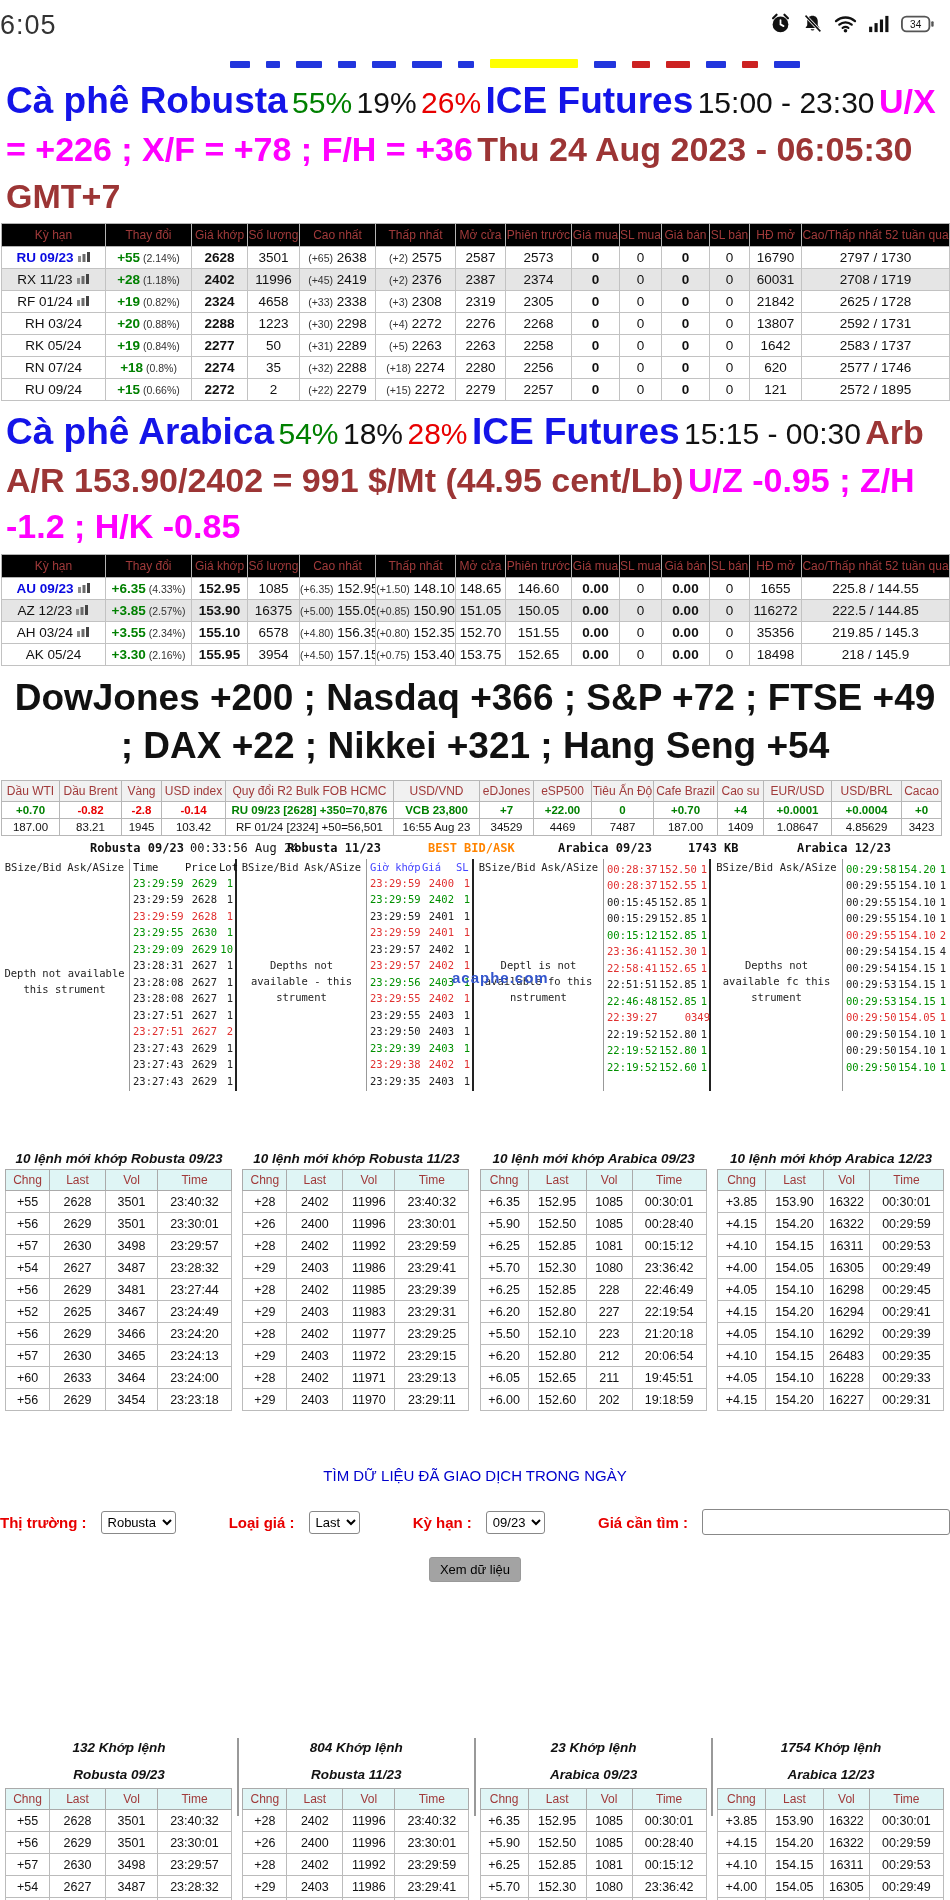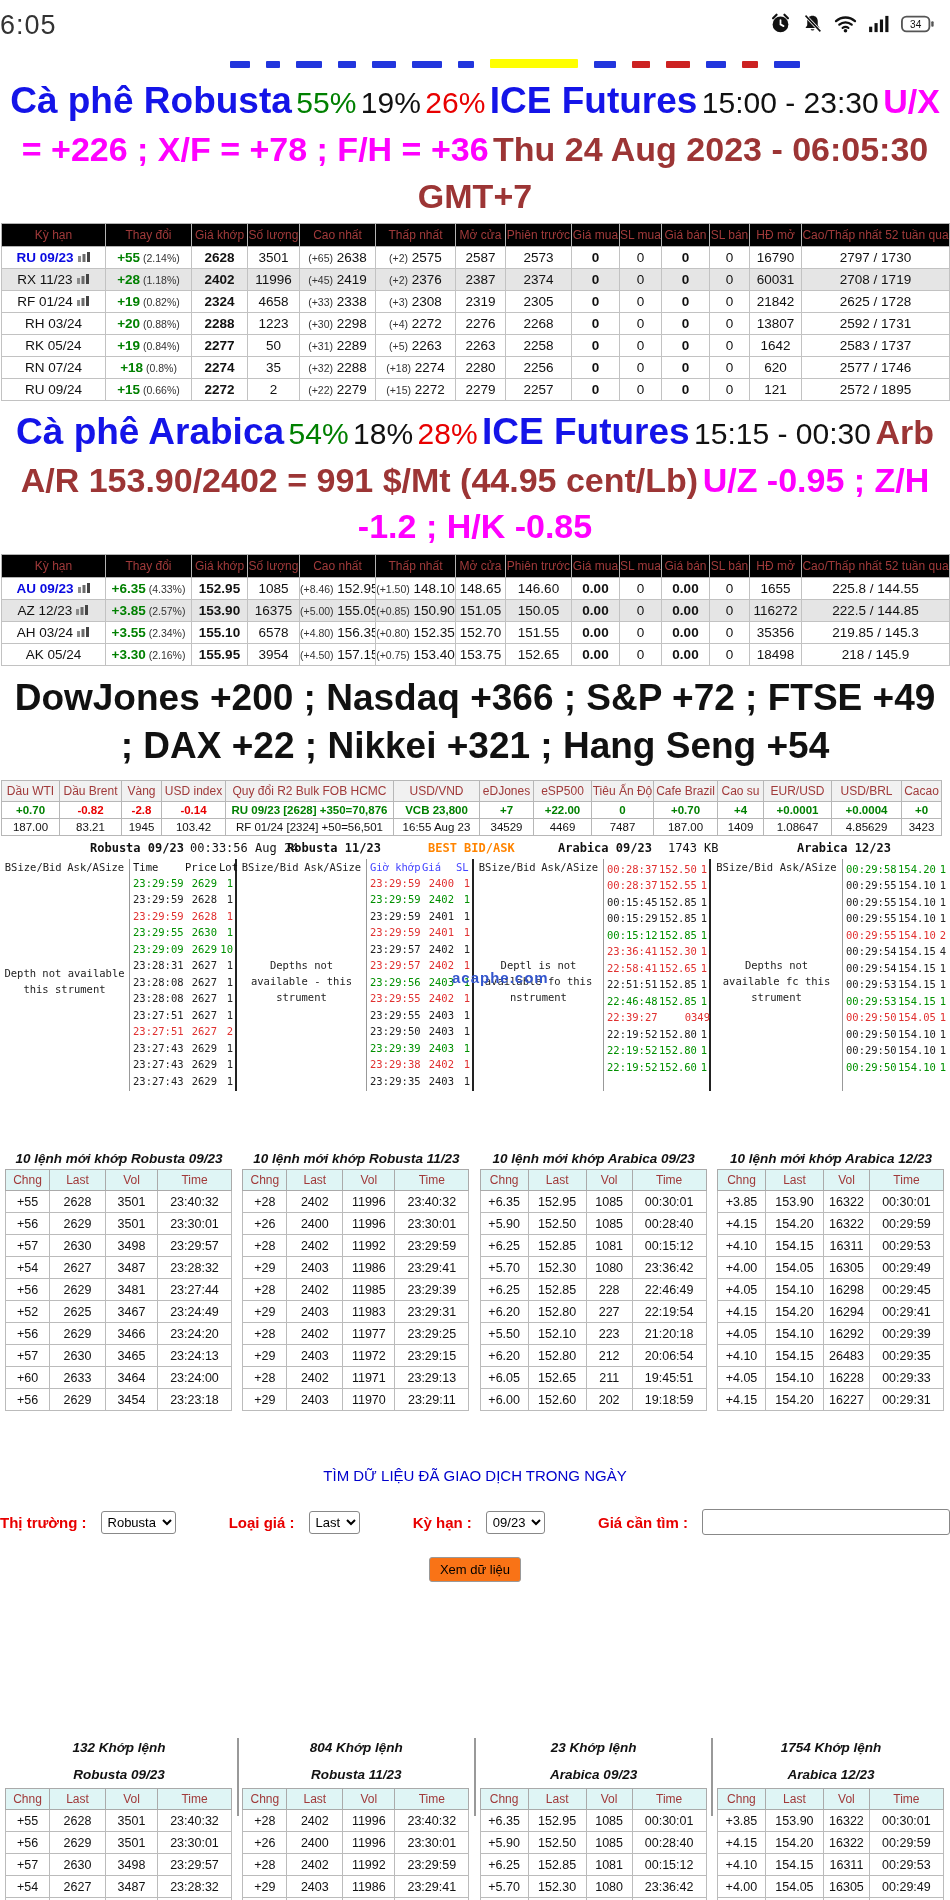--- a/index.html
+++ b/index.html
@@ -8,21 +8,21 @@
   
   .statusbar{position:relative;height:52px;}
   .sb-time{position:absolute;left:0;right:0;top:10px;text-align:left;font-size:27px;color:#333;letter-spacing:1px;}
   .sb-icons{position:absolute;right:16px;top:13px;display:flex;gap:11px;align-items:center;}
   
   .navstrip{height:16px;overflow:hidden;display:flex;align-items:flex-end;gap:16px;padding:0 150px 2px 230px;}
   .navstrip i{display:inline-block;height:7px;background:#2236dd;border-radius:1px;}
   .navstrip i.y{background:#ffff00;height:9px;}
   .navstrip i.r{background:#cc2222;}
   
-  .bigtitle{text-align:center;line-height:1.36;margin:6px 6px 2px 6px;}
+  .bigtitle{text-align:left;line-height:1.36;margin:6px 6px 2px 6px;}
   .t-blue{color:#1414e8;font-size:37px;font-weight:bold;}
   .t-green{color:#008000;font-size:30px;}
   .t-black{color:#111;font-size:30px;}
   .t-red{color:#e80000;font-size:30px;}
   .t-mag{color:#ff00ff;font-size:34px;font-weight:bold;}
   .t-brown{color:#9c3535;font-size:34px;font-weight:bold;}
   
   table.fut{width:948px;border-collapse:collapse;margin:4px 1px 2px 1px;table-layout:fixed;}
   .fut th{background:#000000;color:#a03a3a;font-weight:normal;font-size:12px;border:1px solid #b3b3b3;padding:4px 0;overflow:hidden;white-space:nowrap;}
   .fut td{border:1px solid #c2c2c2;text-align:center;font-size:13.5px;padding:3px 0;white-space:nowrap;overflow:hidden;}
@@ -37,21 +37,21 @@
   table.ticker{width:808px;border-collapse:collapse;table-layout:fixed;margin:2px 1px;}
   .ticker th{background:#f1f1f1;color:#a03a3a;font-weight:normal;font-size:12px;border:1px solid #b7b7b7;padding:3px 0;white-space:nowrap;overflow:hidden;}
   .ticker td{border:1px solid #b7b7b7;text-align:center;font-size:11.5px;padding:2px 0;white-space:nowrap;overflow:hidden;}
   .g{color:#008000;font-weight:bold;}
   .r{color:#e80000;font-weight:bold;}
   
   .depth{position:relative;margin-top:5px;font-family:"DejaVu Sans Mono","Liberation Mono",monospace;}
   .depth-head{position:relative;height:18px;font-size:12px;font-weight:bold;}
   .depth-head span{position:absolute;top:0;white-space:nowrap;}
   .dh-0{left:90px;} .dh-1{left:190px;font-weight:normal;} .dh-2{left:287px;}
-  .dh-3{left:428px;color:#ff8400;} .dh-4{left:558px;} .dh-5{left:668px;font-weight:normal;} .dh-6{left:797px;}
+  .dh-3{left:428px;color:#ff8400;} .dh-4{left:558px;} .dh-5{left:688px;font-weight:bold;} .dh-6{left:797px;}
   .dpanels{display:flex;}
   .dp{width:237px;display:flex;box-sizing:border-box;}
   .dp.sep{border-right:2px solid #222;}
   .dp-left{flex:1;display:flex;flex-direction:column;font-size:10.5px;color:#222;}
   .dp-sub{display:flex;justify-content:space-around;padding:2px 2px 0 2px;white-space:nowrap;}
   .dp-note{flex:1;display:flex;align-items:center;justify-content:center;text-align:center;font-size:10.5px;color:#222;padding:0 4px;line-height:1.5;}
   .dp-list{width:106px;border-left:1px solid #999;padding:2px 2px 2px 3px;box-sizing:border-box;}
   .dp-lh{display:grid;grid-template-columns:52px 34px 16px;font-size:10.5px;white-space:nowrap;margin-bottom:2px;}
   .dp-lh.bluehead{color:#4444ff;}
   .dp-row{display:grid;grid-template-columns:52px 32px 16px;font-size:10.5px;line-height:16.5px;white-space:nowrap;}
@@ -66,21 +66,21 @@
   .ord th{background:#dff5f5;color:#a03a3a;font-weight:normal;font-size:12px;border:1px solid #aaa;padding:3px 0;}
   .ord td{border:1px solid #bbb;text-align:center;font-size:12.5px;padding:3.5px 0;white-space:nowrap;}
   
   .form-sec{margin-top:56px;}
   .form-title{color:#0000cc;font-weight:normal;text-align:center;font-size:15px;}
   .form-row{display:flex;justify-content:center;align-items:center;gap:14px;margin-top:25px;font-size:15px;}
   .form-row label{color:#e80000;font-weight:bold;white-space:nowrap;}
   .form-row select{font-size:13px;padding:2px;border:1px solid #888;border-radius:3px;background:#fff;}
   .form-row input[type=text]{width:250px;height:22px;border:1px solid #888;border-radius:3px;}
   .form-btn-row{text-align:center;margin-top:22px;}
-  .form-btn-row button{font-size:13px;padding:4px 10px;background:#f97316;border:1px solid #999;border-radius:3px;}
+  .form-btn-row button{font-size:13px;padding:4px 10px;background:#a3a3a3;border:1px solid #999;border-radius:3px;}
   .fgap{width:26px;}
   
   .bot-spacer{height:152px;}
   .bot-wrap{display:flex;justify-content:space-between;padding:0 5px;}
   .bot-col{width:228px;}
   .bot-div{width:2px;background:#999;height:78px;margin-top:4px;}
   .bot-title{font-style:italic;font-weight:bold;text-align:center;font-size:13.5px;line-height:2;white-space:nowrap;}
 </style>
 </head>
 <body>
@@ -359,21 +359,21 @@
   <tbody>
       <tr>
         <td><span class="bluec">AU 09/23</span><span class="cico"><svg width="14" height="11" viewBox="0 0 14 11">
               <rect x="1" y="5" width="3" height="6" fill="#8a8a8a"></rect>
               <rect x="5.5" y="3" width="3" height="8" fill="#6a6a6a"></rect>
               <rect x="10" y="1" width="3" height="10" fill="#444"></rect>
             </svg></span></td>
         <td><span class="chg">+6.35</span><span class="pct"> (4.33%)</span></td>
         <td class="b">152.95</td>
         <td>1085</td>
-        <td><span class="pct">(+8.46)</span> 152.95</td>
+        <td><span class="pct">(+6.35)</span> 152.95</td>
         <td><span class="pct">(+1.50)</span> 148.10</td>
         <td>148.65</td>
         <td>146.60</td>
         <td class="b">0.00</td>
         <td>0</td>
         <td class="b">0.00</td>
         <td>0</td>
         <td>1655</td>
         <td>225.8 / 144.55</td>
       </tr>

